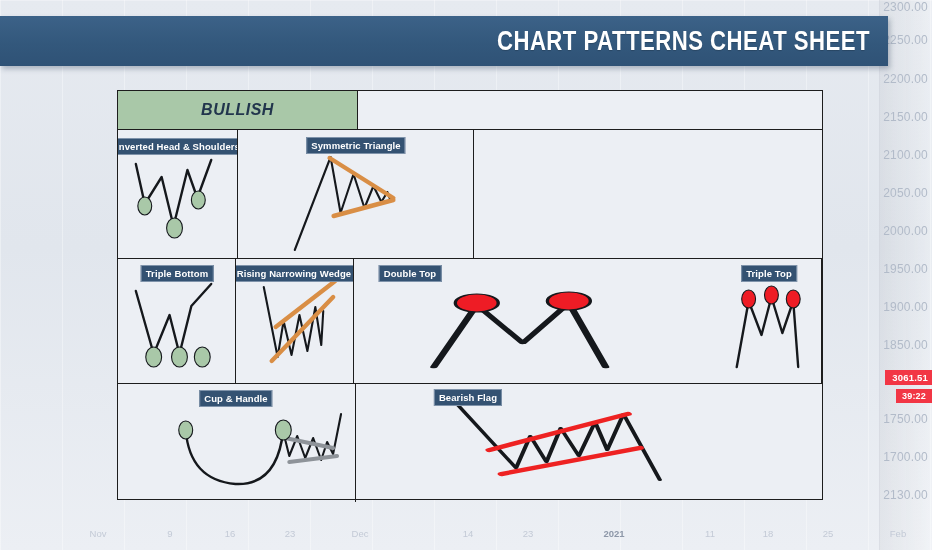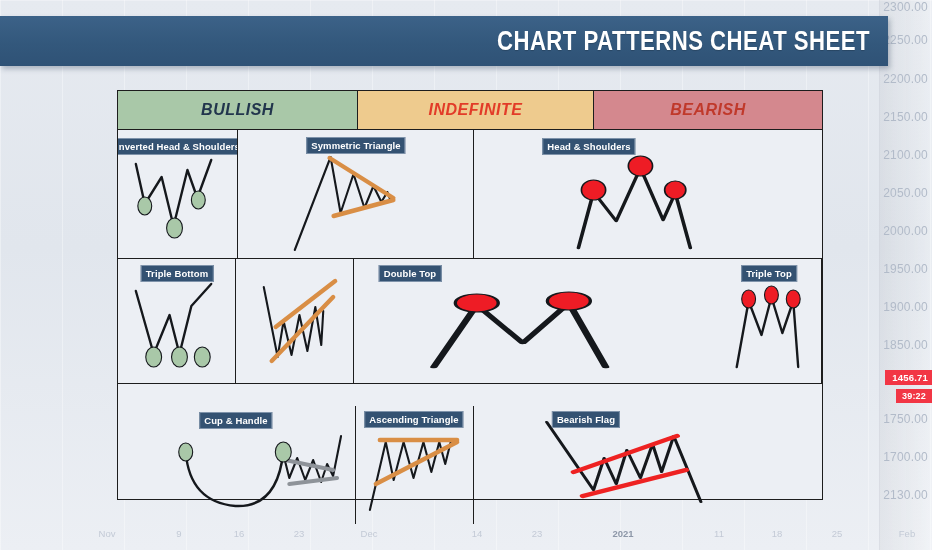--- a/index.html
+++ b/index.html
@@ -24,21 +24,21 @@
     position:absolute;right:4px;font-size:12px;color:#b2bbc9;
     letter-spacing:.2px;white-space:nowrap;
   }
   .price-badge{
     position:absolute;right:0;background:#f23645;color:#fff;
     font-size:9.5px;font-weight:bold;padding:2px 4px 2px 7px;
     white-space:nowrap;letter-spacing:.2px;
   }
   .price-badge.last{left:auto;}
   .price-badge.timer{font-size:9px;padding:2px 6px;}
-  #time-axis{position:absolute;left:0;bottom:0;width:880px;height:28px;margin-left:9px;}
+  #time-axis{position:absolute;left:0;bottom:0;width:880px;height:28px;}
   .time-tick{
     position:absolute;top:6px;font-size:9.5px;color:#c3cad6;
     transform:translateX(-50%);white-space:nowrap;
   }
   .time-tick.year{color:#8d97a8;font-weight:bold;}
 
   #titlebar{
     position:absolute;left:0;top:16px;width:888px;height:50px;
     background:linear-gradient(180deg,#3c6288 0%,#33587c 55%,#2f5276 100%);
     box-shadow:2px 3px 5px rgba(40,60,85,.30);
@@ -62,21 +62,21 @@
     box-sizing:border-box;font-style:italic;font-weight:bold;
     font-size:16px;letter-spacing:.5px;
   }
   .hdr.bullish{width:240px;background:#a9c8a8;color:#22364d;border-right:1.6px solid #1d1d1d;}
   .hdr.indef{width:236px;background:#eecb8e;color:#e23b28;border-right:1.6px solid #1d1d1d;}
   .hdr.bear{flex:1;background:#d4888e;color:#c0392b;}
 
   .row{display:flex;border-bottom:1.4px solid #1d1d1d;}
   .row.r1{height:128px;}
   .row.r2{height:124px;}
-  .row.r3{height:118px;border-bottom:none;margin-top:22px;}
+  .row.r3{height:118px;border-bottom:none;}
 
   .cell{
     position:relative;box-sizing:border-box;
     border-right:1.4px solid #1d1d1d;overflow:hidden;
   }
   .cell.last{border-right:none;}
   .cell svg{position:absolute;left:0;top:0;width:100%;height:100%;}
 
   .plabel{
     position:absolute;z-index:3;
@@ -103,21 +103,21 @@
   <div class="price-tick" style="top:0px">2300.00</div>
   <div class="price-tick" style="top:33px">2250.00</div>
   <div class="price-tick" style="top:72px">2200.00</div>
   <div class="price-tick" style="top:110px">2150.00</div>
   <div class="price-tick" style="top:148px">2100.00</div>
   <div class="price-tick" style="top:186px">2050.00</div>
   <div class="price-tick" style="top:224px">2000.00</div>
   <div class="price-tick" style="top:262px">1950.00</div>
   <div class="price-tick" style="top:300px">1900.00</div>
   <div class="price-tick" style="top:338px">1850.00</div>
-  <div class="price-badge last" style="top:370px">1456.71</div>
+  <div class="price-badge last" style="top:370px">3061.51</div>
   <div class="price-badge timer" style="top:389px">39:22</div>
   <div class="price-tick" style="top:412px">1750.00</div>
   <div class="price-tick" style="top:450px">1700.00</div>
   <div class="price-tick" style="top:488px">2130.00</div>
 </div>
 
 <div id="time-axis">
   <div class="time-tick" style="left:98px">Nov</div>
   <div class="time-tick" style="left:170px">9</div>
   <div class="time-tick" style="left:230px">16</div>
@@ -133,22 +133,20 @@
 </div>
 
 <div id="titlebar">
   <div class="t">CHART PATTERNS CHEAT SHEET</div>
 </div>
 
 <div id="table">
 
   <div class="hdr-row">
     <div class="hdr bullish">BULLISH</div>
-    <div class="hdr indef">INDEFINITE</div>
-    <div class="hdr bear">BEARISH</div>
   </div>
 
   <div class="row r1">
 
     <div class="cell" style="width:120px">
       <div class="plabel" style="left:60px;top:8px">Inverted Head &amp; Shoulders</div>
       <svg viewBox="0 0 120 128" preserveAspectRatio="none">
         <path class="stroke-dark" d="M18,34 L27,74 L44,47 L56,96 L70,40 L80,68 L94,30"></path>
         <ellipse class="dot-green" cx="27" cy="76" rx="7" ry="9"></ellipse>
         <ellipse class="dot-green" cx="57" cy="98" rx="8" ry="10"></ellipse>
@@ -159,46 +157,38 @@
 
     <div class="cell" style="width:236px">
       <div class="plabel" style="left:118px;top:7px">Symmetric Triangle</div>
       <svg viewBox="0 0 236 128" preserveAspectRatio="none">
         <path class="stroke-zig" d="M57,120 L93,27 L103,83 L116,44 L127,78 L136,56 L144,72 L150,62 L153,70"></path>
         <path class="orange" d="M92,28 L156,68"></path>
         <path class="orange" d="M96,86 L156,70"></path>
       </svg>
     </div>
 
-    <div class="cell last" style="flex:1">
-      <div class="plabel" style="left:115px;top:8px">Head &amp; Shoulders</div>
-      <svg viewBox="0 0 230 128" preserveAspectRatio="none">
-        <path class="stroke-dark" d="M69,118 L79,62 L94,91 L110,38 L125,90 L133,63 L143,118"></path>
-        <ellipse class="dot-red" cx="79" cy="60" rx="8" ry="10"></ellipse>
-        <ellipse class="dot-red" cx="110" cy="36" rx="8" ry="10"></ellipse>
-        <ellipse class="dot-red" cx="133" cy="60" rx="7" ry="9"></ellipse>
-      </svg>
-    </div>
   </div>
 
   <div class="row r2">
 
 
     <div class="cell" style="width:118px">
       <div class="plabel" style="left:59px;top:6px">Triple Bottom</div>
       <svg viewBox="0 0 118 124" preserveAspectRatio="none">
         <path class="stroke-dark" d="M18,32 L36,95 L52,56 L62,95 L74,47 L94,25"></path>
         <ellipse class="dot-green" cx="36" cy="98" rx="8" ry="10"></ellipse>
         <ellipse class="dot-green" cx="62" cy="98" rx="8" ry="10"></ellipse>
         <ellipse class="dot-green" cx="85" cy="98" rx="8" ry="10"></ellipse>
       </svg>
     </div>
 
 
     <div class="cell" style="width:118px">
+      <div class="plabel" style="left:58px;top:6px">Rising Narrowing Wedge</div>
       <svg viewBox="0 0 118 124" preserveAspectRatio="none">
         <path class="stroke-zig" d="M28,28 L42,98 L48,62 L56,96 L64,56 L72,92 L80,48 L86,86 L88,52"></path>
         <path class="orange" d="M40,68 L100,22"></path>
         <path class="orange" d="M36,102 L98,38"></path>
       </svg>
     </div>
 
     <div class="cell last" style="flex:1">
       <div class="plabel" style="left:56px;top:6px">Double Top</div>
       <svg viewBox="0 0 115 124" preserveAspectRatio="none">
@@ -227,28 +217,20 @@
         <path class="stroke-dark" d="M68,46 Q72,96 118,100 Q160,102 166,46"></path>
         <path class="stroke-zig" d="M166,48 L172,72 L180,52 L188,74 L196,54 L204,76 L210,58 L216,70 L224,30"></path>
         <path class="gray" d="M168,54 L216,64"></path>
         <path class="gray" d="M172,78 L220,72"></path>
         <ellipse class="dot-green" cx="68" cy="46" rx="7" ry="9"></ellipse>
         <ellipse class="dot-green" cx="166" cy="46" rx="8" ry="10"></ellipse>
       </svg>
     </div>
 
 
-    <div class="cell" style="width:118px">
-      <div class="plabel" style="left:58px;top:5px">Ascending Triangle</div>
-      <svg viewBox="0 0 118 118" preserveAspectRatio="none">
-        <path class="stroke-zig" d="M14,104 L30,36 L38,74 L48,36 L58,72 L68,36 L76,66 L84,36 L90,58 L96,34"></path>
-        <path class="orange" d="M24,34 L102,34"></path>
-        <path class="orange" d="M20,78 L102,36"></path>
-      </svg>
-    </div>
 
     <div class="cell last" style="flex:1">
       <div class="plabel" style="left:112px;top:5px">Bearish Flag</div>
       <svg viewBox="0 0 230 118" preserveAspectRatio="none">
         <path class="stroke-zig" d="M48,16 L79,84 L86,52 L94,78 L101,44 L110,72 L118,38 L124,66 L132,30 L150,96"></path>
         <path class="red-l" d="M66,66 L134,30"></path>
         <path class="red-l" d="M72,90 L140,64"></path>
       </svg>
     </div>
   </div>

